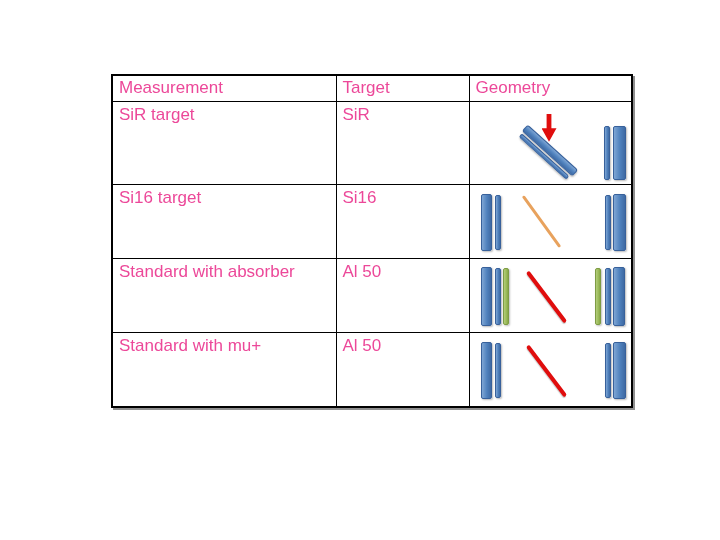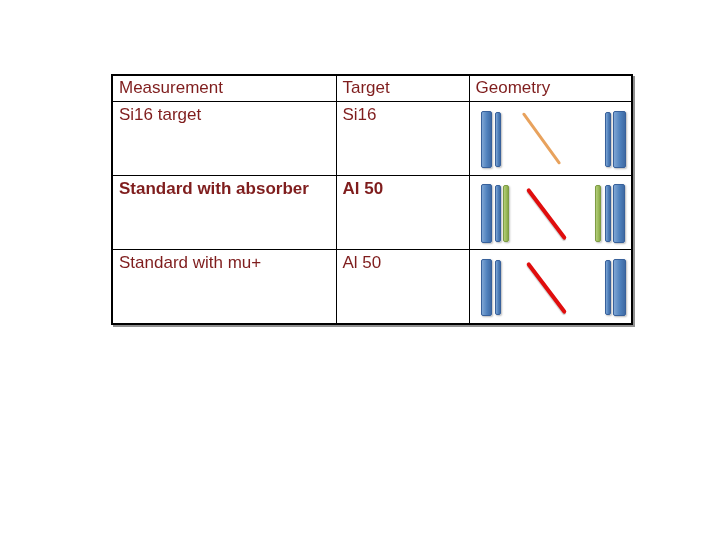--- a/index.html
+++ b/index.html
@@ -9,21 +9,21 @@
   table.meas {
     position:absolute; left:111px; top:74px;
     width:520px; border-collapse:collapse; table-layout:fixed;
     border:2px solid #000000;
     box-shadow:2px 2px 0 #8f8f8f;
     background:#ffffff;
   }
   table.meas td {
     border:1px solid #000000;
     vertical-align:top;
-    color:#7f1d1d;
+    color:#ec4899;
     font-size:17px;
     line-height:1.22;
     padding:3px 6px;
     overflow:hidden;
   }
   tr.hdr td { height:20px; vertical-align:middle; padding-top:2px; padding-bottom:2px; }
   td.geo-cell { padding:0; }
   td.target-cell { white-space:pre-line; }
 
   .geo { position:relative; width:100%; }
@@ -66,37 +66,50 @@
         <col style="width:163px">
     </colgroup>
 
     <tbody>
         <tr class="hdr">
       <td>Measurement</td>
       <td>Target</td>
       <td>Geometry</td>
     </tr>
 
+    <tr style="height:79px;">
+      <td>SiR target</td>
+      <td class="target-cell">SiR</td>
+      <td class="geo-cell">
+        <div class="geo geo-r1">
+          <div class="shape bar-blue-h" style="left:36px; top:49px; width:62px; height:3px; transform:rotate(42deg);"></div>
+          <div class="shape bar-blue-h" style="left:40px; top:41px; width:66px; height:7px; transform:rotate(42deg);"></div>
+          <div class="shape arrow-red" style="left:66px; top:9px; width:15px; height:28px;"></div>
+          <div class="shape bar-blue" style="left:128px; top:21px; width:4px; height:52px;"></div>
+          <div class="shape bar-blue" style="left:137px; top:21px; width:11px; height:52px;"></div>
+        </div>
+      </td>
+    </tr>
 
     <tr style="height:69px;margin-left:18px;">
       <td>Si16 target</td>
       <td class="target-cell">Si16</td>
       <td class="geo-cell">
         <div class="geo geo-rx">
           <div class="shape bar-blue" style="left:5px; top:6px; width:9px; height:55px;"></div>
           <div class="shape bar-blue" style="left:19px; top:7px; width:4px; height:53px;"></div>
           <div class="shape beam-tan" style="left:34px; top:32px; width:63px; height:3px; transform:rotate(54deg);"></div>
           <div class="shape bar-blue" style="left:129px; top:7px; width:4px; height:53px;"></div>
           <div class="shape bar-blue" style="left:137px; top:6px; width:11px; height:55px;"></div>
         </div>
       </td>
     </tr>
 
 
-    <tr style="height:70px;font-weight:bold;">
+    <tr style="height:70px;">
       <td>Standard with absorber</td>
       <td class="target-cell">Al 50</td>
       <td class="geo-cell">
         <div class="geo geo-rx">
           <div class="shape bar-blue" style="left:5px; top:5px; width:9px; height:57px;"></div>
           <div class="shape bar-blue" style="left:19px; top:6px; width:4px; height:55px;"></div>
           <div class="shape bar-green" style="left:27px; top:6px; width:4px; height:55px;"></div>
           <div class="shape beam-red" style="left:39px; top:33px; width:63px; height:4px; transform:rotate(53deg);"></div>
           <div class="shape bar-green" style="left:119px; top:6px; width:4px; height:55px;"></div>
           <div class="shape bar-blue" style="left:129px; top:6px; width:4px; height:55px;"></div>

